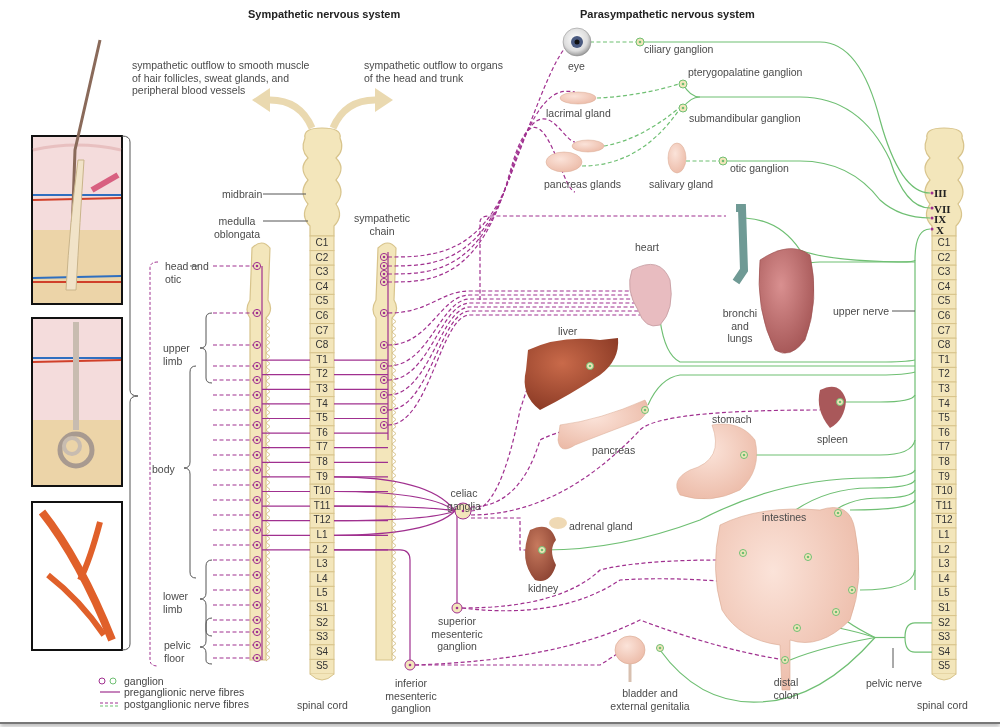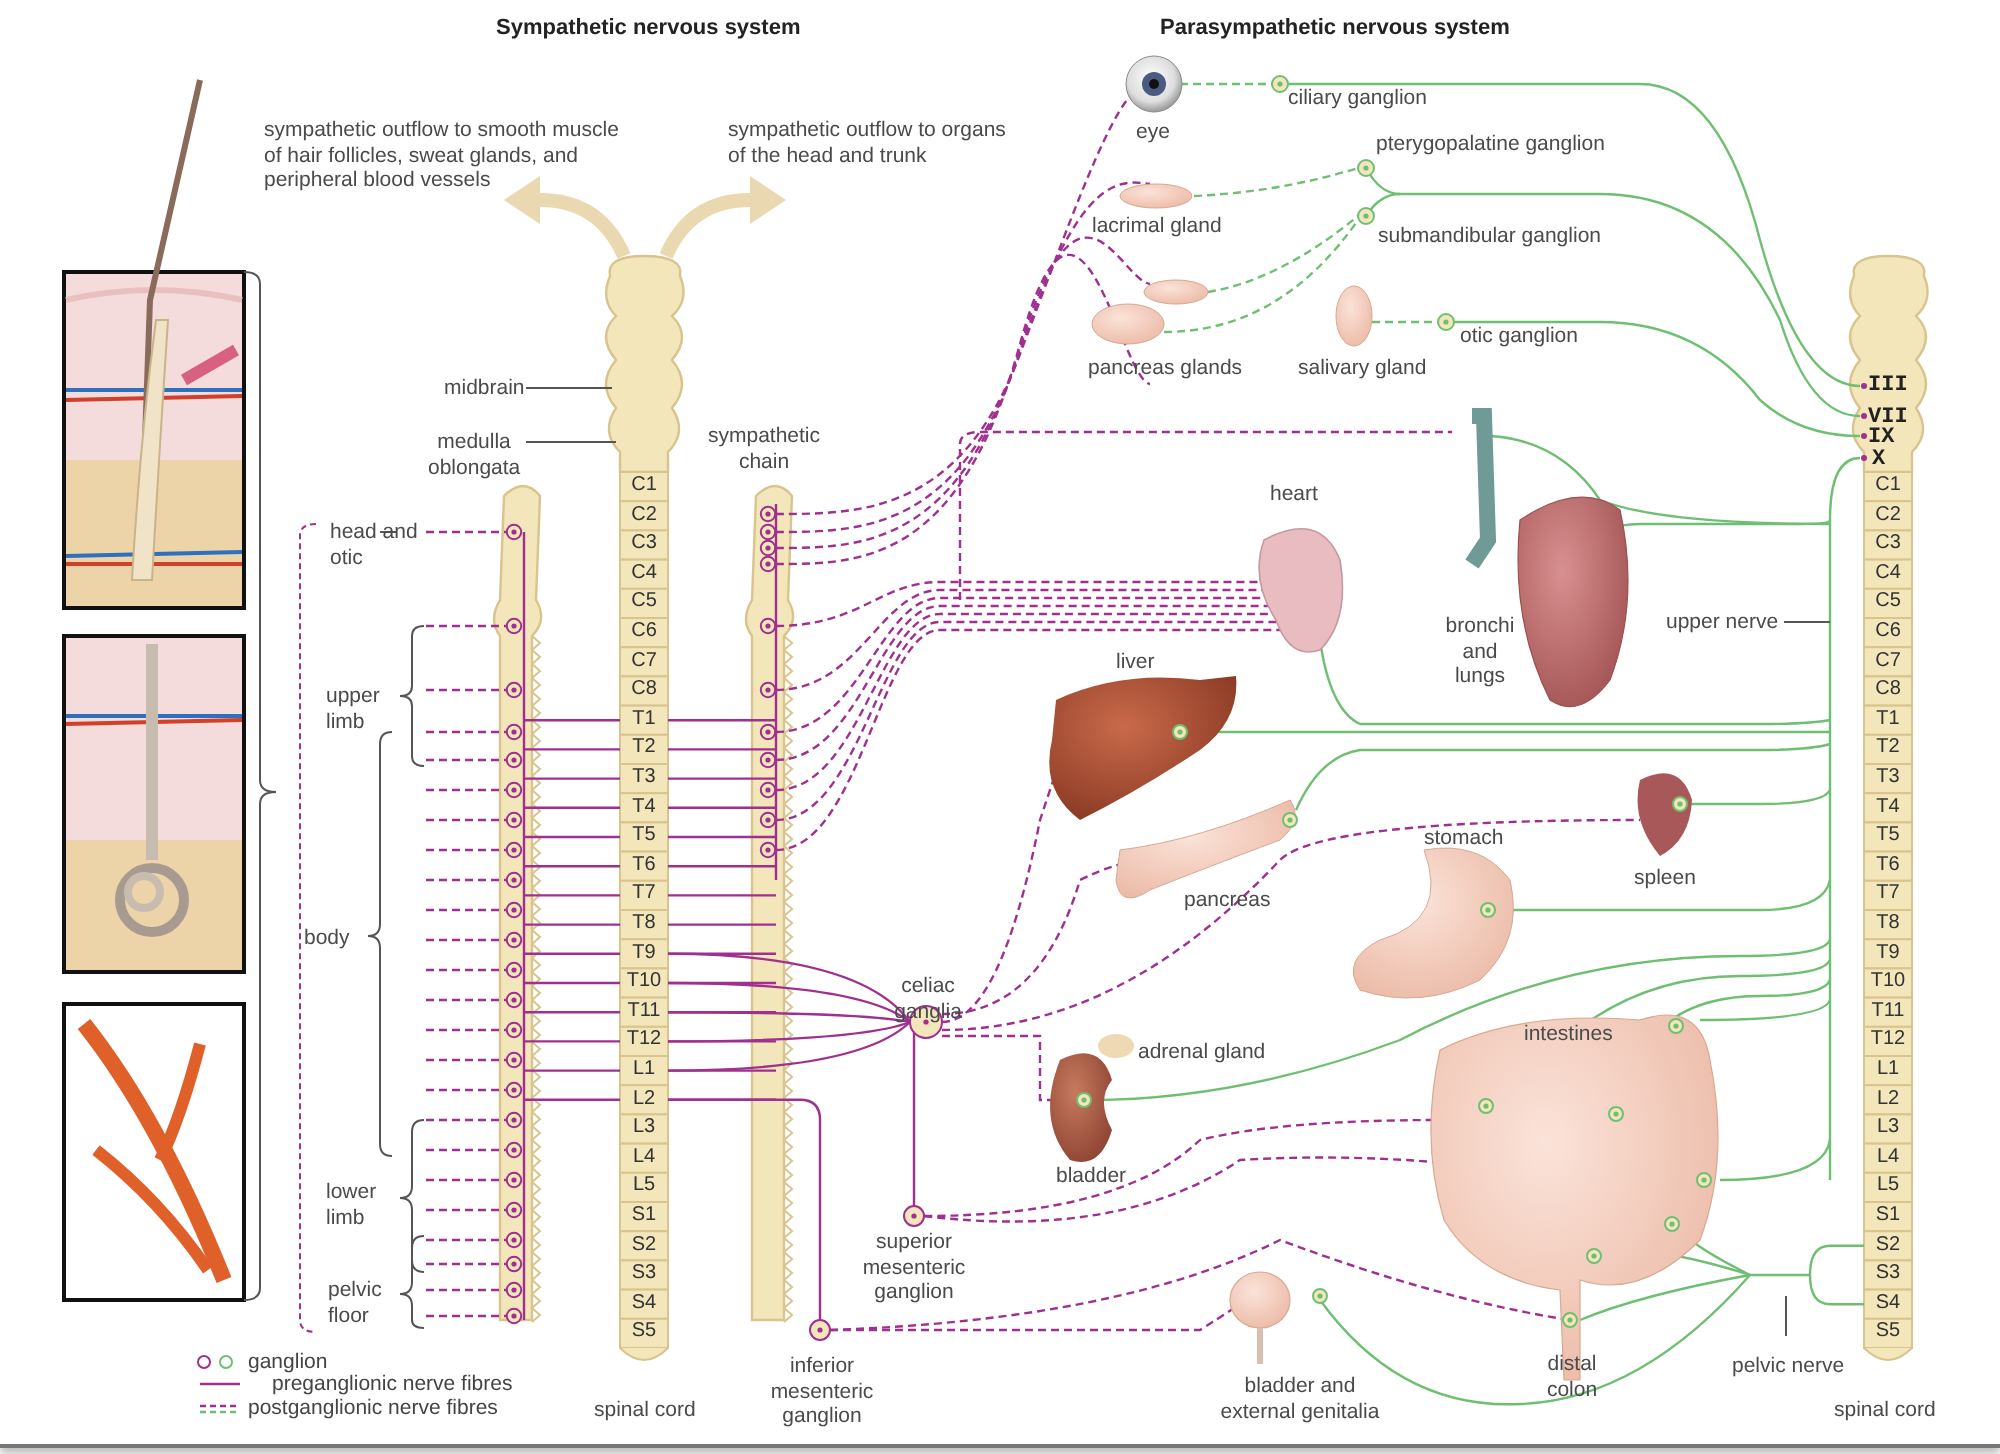--- a/index.html
+++ b/index.html
@@ -3,21 +3,21 @@
 <meta charset="utf-8">
 <style>
   html,body{margin:0;padding:0;background:#fff;}
   body{width:1000px;height:727px;position:relative;overflow:hidden;font-family:"Liberation Sans",sans-serif;color:#444;}
   #frame{position:absolute;left:0;top:0;width:1000px;height:722px;border-bottom:2px solid #777;box-shadow:0 3px 4px rgba(0,0,0,0.25);}
   svg#diagram{position:absolute;left:0;top:0;}
   .lbl{position:absolute;font-size:10.5px;line-height:12.5px;color:#4a4a4a;white-space:nowrap;}
   .title{position:absolute;font-size:11px;font-weight:bold;color:#222;white-space:nowrap;}
   .c{text-align:center;}
   .seg{position:absolute;font-size:10px;color:#333;text-align:center;width:28px;}
-  .cn{position:absolute;font-family:Liberation Mono, monospace;font-size:11px;color:#222;font-weight:bold;}
+  .cn{position:absolute;font-family:Liberation Serif, serif;font-size:11px;color:#222;font-weight:bold;}
   .legend-row{position:absolute;font-size:10.5px;color:#444;white-space:nowrap;}
 </style>
 </head>
 <body>
 
 <div id="frame"></div>
 
 <svg id="diagram" width="1000" height="727" viewBox="0 0 1000 727">
   <defs>
     <radialGradient id="eyeG" cx="45%" cy="40%" r="60%">
@@ -576,32 +576,32 @@
 <div class="lbl c" style="left:716px;top:307px;width:48px">
   <div>bronchi</div>
   <div>and</div>
   <div>lungs</div>
 </div>
 <div class="lbl" style="left:558px;top:325px">liver</div>
 <div class="lbl" style="left:592px;top:444px">pancreas</div>
 <div class="lbl" style="left:712px;top:413px">stomach</div>
 <div class="lbl" style="left:817px;top:433px">spleen</div>
 <div class="lbl" style="left:569px;top:520px">adrenal gland</div>
-<div class="lbl" style="left:528px;top:582px">bladder</div>
+<div class="lbl" style="left:528px;top:582px">kidney</div>
 <div class="lbl" style="left:762px;top:511px">intestines</div>
 <div class="lbl c" style="left:766px;top:676px;width:40px">
   <div>distal</div>
   <div>colon</div>
 </div>
 <div class="lbl c" style="left:600px;top:687px;width:100px">
   <div>bladder and</div>
   <div>external genitalia</div>
 </div>
 
 <div class="lbl" style="left:833px;top:305px">upper nerve</div>
 <div class="lbl" style="left:866px;top:677px">pelvic nerve</div>
 
 <div class="lbl" style="left:297px;top:699px">spinal cord</div>
 <div class="lbl" style="left:917px;top:699px">spinal cord</div>
 
 <div class="legend-row" style="left:124px;top:675px">ganglion</div>
-<div class="legend-row" style="left:136px;top:686px">preganglionic nerve fibres</div>
+<div class="legend-row" style="left:124px;top:686px">preganglionic nerve fibres</div>
 <div class="legend-row" style="left:124px;top:698px">postganglionic nerve fibres</div>
 
 </body></html>

